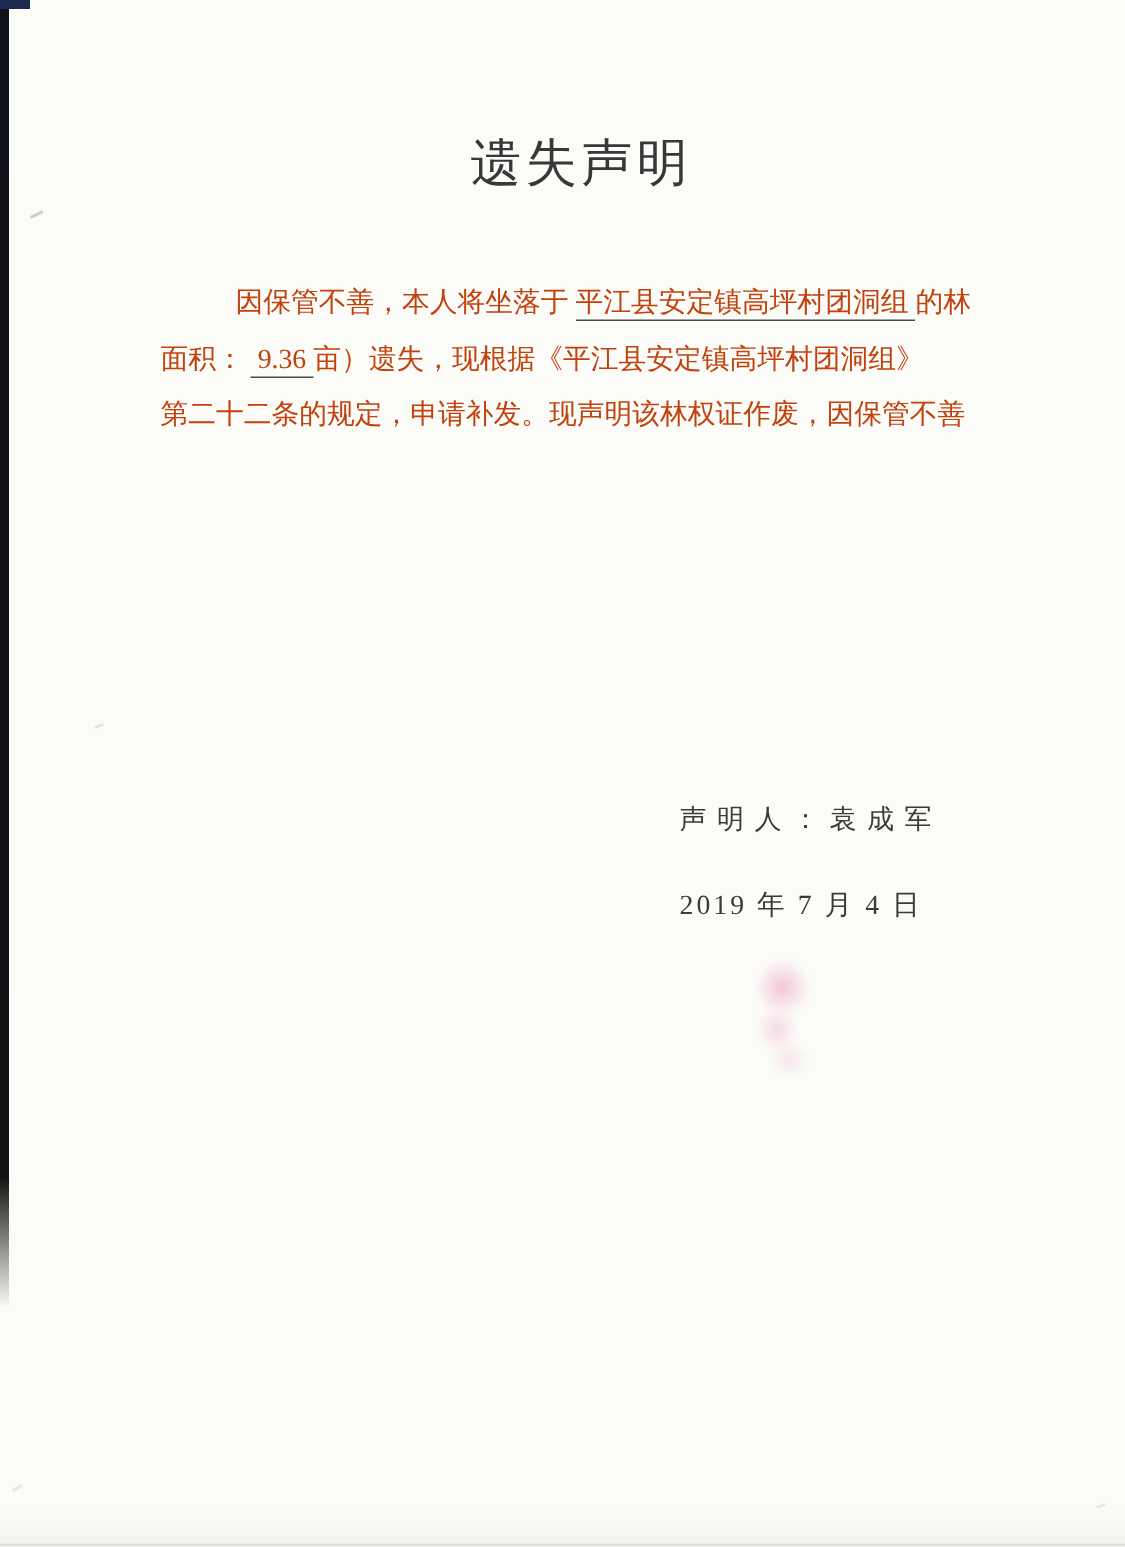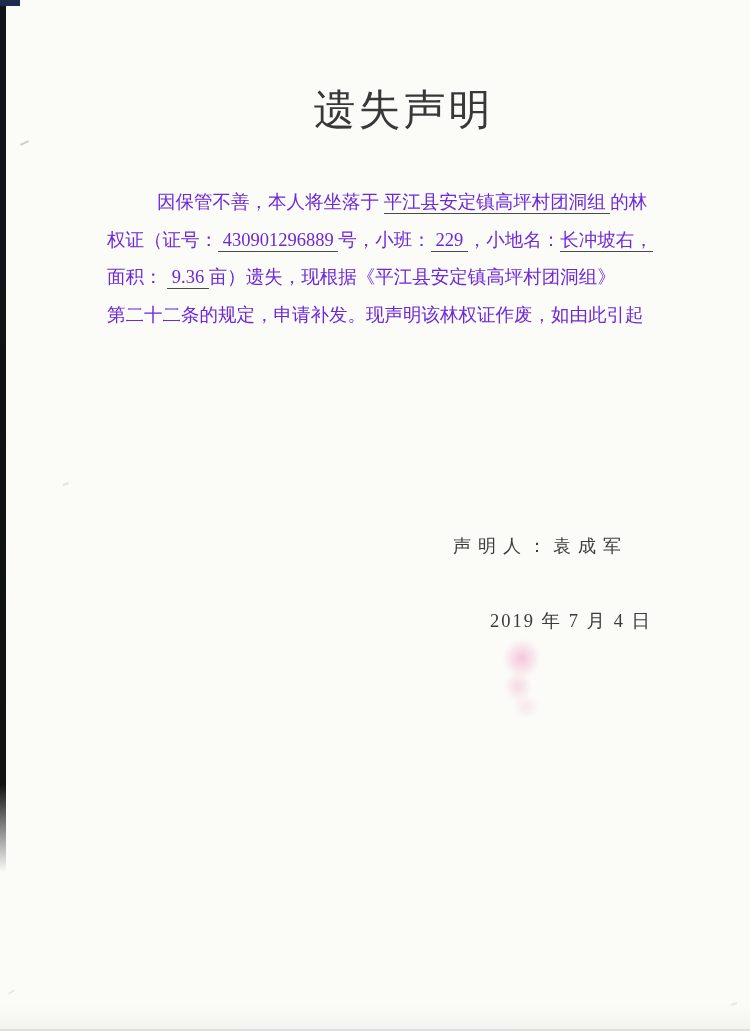--- a/index.html
+++ b/index.html
@@ -23,44 +23,44 @@
   .corner-block{
     position:absolute;left:0;top:0;width:20px;height:6px;
     background:#1d2c4e;
   }
   .edge-bottom{
     position:absolute;left:0;bottom:0;width:100%;height:2px;
     background:rgba(90,90,90,0.12);
   }
   .doc{position:absolute;left:107px;top:0;width:545px;}
   .title{
-    position:absolute;left:16px;top:90px;width:100%;
+    position:absolute;left:0;top:90px;width:100%;
     text-align:center;padding-left:16px;box-sizing:border-box;
-    font-size:42px;line-height:40px;letter-spacing:3px;
+    font-size:34px;line-height:40px;letter-spacing:3px;
     color:#383838;white-space:pre;
   }
   .body-block{position:absolute;left:0;top:184px;width:100%;}
   .line{
     margin:0;font-size:18.5px;line-height:37.5px;
-    white-space:pre;color:#6d28d9;
+    white-space:pre;color:#c2410c;
   }
   .indent{padding-left:50px;}
   .u{
     border-bottom:1.4px solid #4a4a4a;
     padding-bottom:1px;
   }
   .signature{
     position:absolute;left:0;top:528px;width:100%;
     font-size:18px;line-height:37.5px;letter-spacing:7px;
     padding-left:346px;box-sizing:border-box;white-space:pre;
   }
   .date{
-    position:absolute;left:0;top:603px;width:100%;
+    position:absolute;left:0;top:586px;width:100%;
     font-size:18.5px;line-height:37.5px;letter-spacing:2px;
-    padding-left:346px;box-sizing:border-box;white-space:pre;text-align:right;
+    padding-left:346px;box-sizing:border-box;white-space:pre;
   }
   .stamp-smudge{
     position:absolute;left:492px;top:638px;width:62px;height:78px;
     background:
       radial-gradient(ellipse 42% 34% at 48% 26%, rgba(232,110,168,0.38), rgba(232,110,168,0) 72%),
       radial-gradient(ellipse 30% 26% at 42% 62%, rgba(232,110,168,0.24), rgba(232,110,168,0) 75%),
       radial-gradient(ellipse 26% 20% at 55% 88%, rgba(232,110,168,0.15), rgba(232,110,168,0) 80%);
     filter:blur(1px);
   }
   .speck{position:absolute;background:rgba(120,120,120,0.35);}
@@ -75,23 +75,22 @@
 <div class="page">
   <div class="edge-left"></div>
   <div class="corner-block"></div>
   <div class="edge-bottom"></div>
 
   <div class="doc">
     <div class="title">遗失声明</div>
 
     <div class="body-block">
       <p class="line indent"><span>因保管不善，本人将坐落于 </span><span class="u">平江县安定镇高坪村团洞组 </span><span>的林</span></p>
-      <p class="line"><span>权证（证号：</span><span class="u"> 430901296889 </span><span>号，小班：</span><span class="u"> 229 </span><span>，小地名：</span><span class="u">长冲坡右，</span></p>
       <p class="line"><span>面积： </span><span class="u"> 9.36 </span><span>亩）遗失，现根据《平江县安定镇高坪村团洞组》</span></p>
-      <p class="line"><span>第二十二条的规定，申请补发。现声明该林权证作废，如由此引起</span></p>
+      <p class="line"><span>第二十二条的规定，申请补发。现声明该林权证作废，因保管不善</span></p>
     </div>
 
     <div class="signature">声明人：袁成军</div>
     <div class="date">2019 年 7 月 4 日</div>
   </div>
 
   <div class="stamp-smudge"></div>
   <div class="speck speck-1"></div>
   <div class="speck speck-2"></div>
   <div class="speck speck-3"></div>

